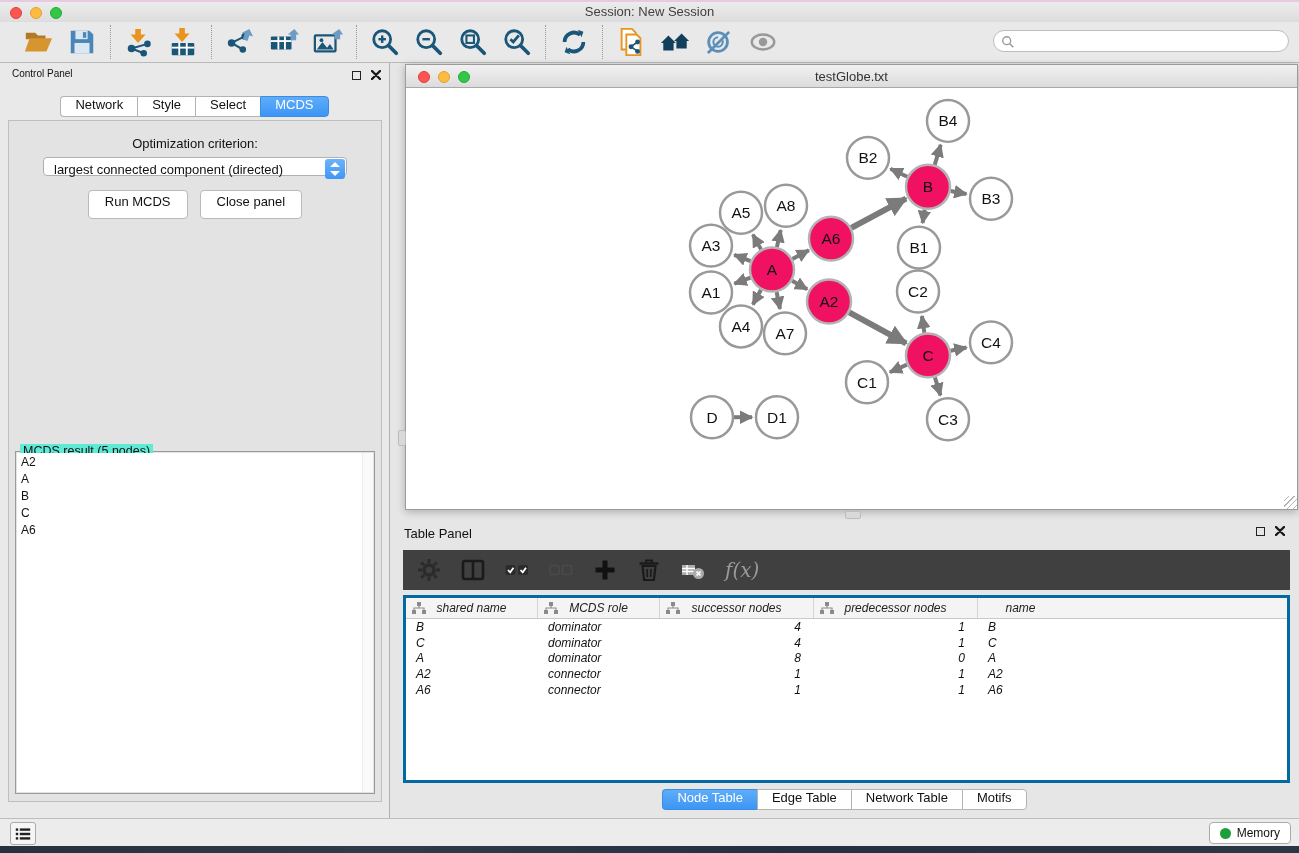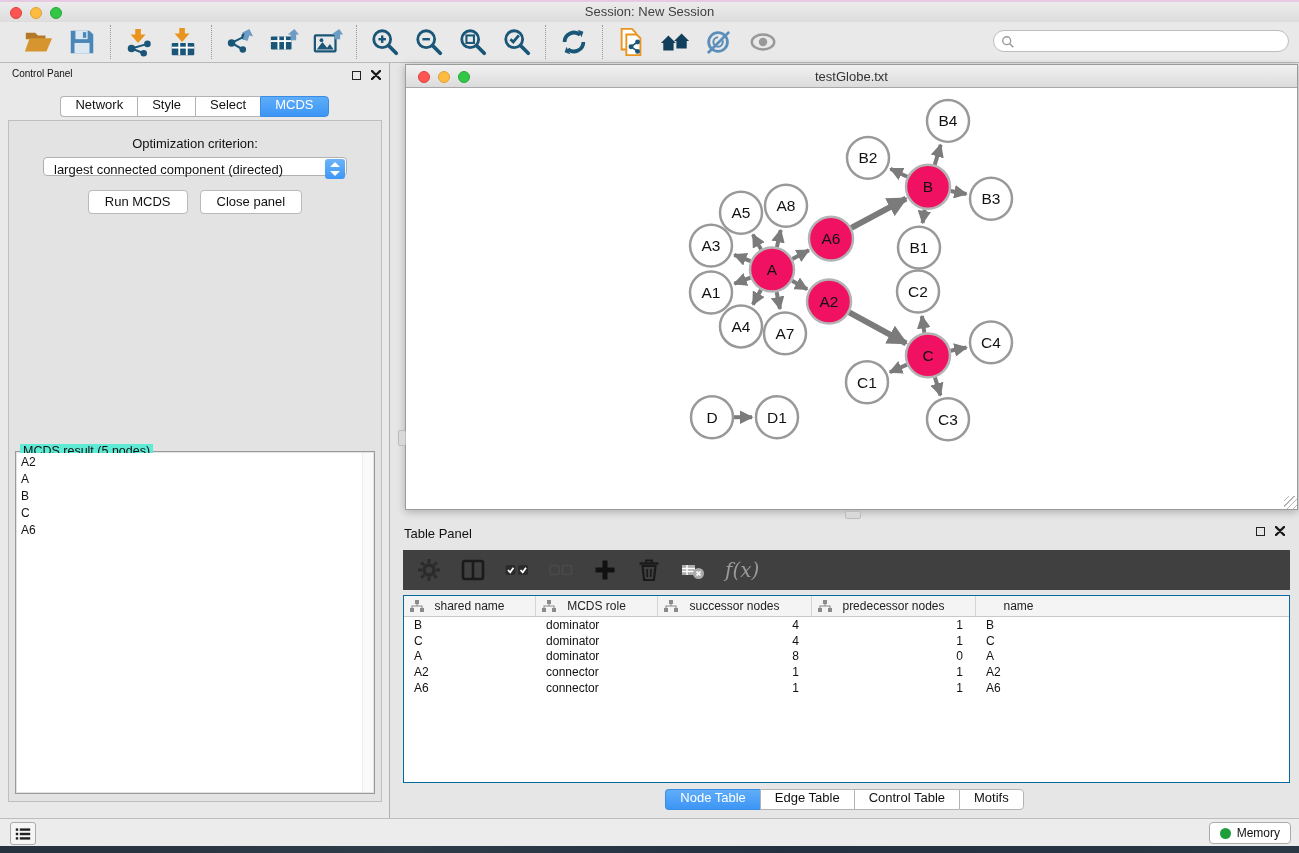--- a/index.html
+++ b/index.html
@@ -59,21 +59,21 @@
     border:1px solid #b0b0b0; border-radius:4px; }
   .select .sel-text { position:absolute; left:10px; top:4px; font-size:13px; color:#111; }
   .stepper { position:absolute; right:1px; top:1px; width:20px; height:20px; border-radius:3px;
     background:linear-gradient(#6cb3f9,#3e97f6); }
   .stepper .up, .stepper .dn { position:absolute; left:5px; width:0; height:0;
     border-left:5px solid transparent; border-right:5px solid transparent; }
   .stepper .up { top:3px; border-bottom:5px solid #fff; }
   .stepper .dn { bottom:3px; border-top:5px solid #fff; }
   .cp-buttons { position:absolute; left:0; right:0; top:69px; display:flex; justify-content:center; gap:12px; }
   .mac-btn { background:#fff; border:1px solid #b9b9b9; border-radius:4px;
-    font-size:13px; color:#111; padding:3px 16px 4px 16px; cursor:default; }
+    font-size:13px; color:#111; padding:3px 16px 9px 16px; cursor:default; }
 
   .result-fieldset { position:absolute; left:6px; right:6px; top:330px; height:343px;
     border:1px solid #9a9a9a; }
   .result-legend { position:absolute; left:4px; top:-8px; background:#5eead4;
     font-size:12.5px; color:#111; padding:0 3px; }
   .result-list { position:absolute; left:1px; right:1px; top:1px; bottom:1px; background:#fff;
     overflow:hidden; }
   .result-item { font-size:12px; color:#111; padding:1.5px 0 1.5px 4px; }
   .result-scroll { position:absolute; right:0; top:0; bottom:0; width:11px;
     background:#fafafa; border-left:1px solid #ececec; }
@@ -100,21 +100,21 @@
   #table-panel { position:absolute; left:0; right:0; top:455px; bottom:0; }
   .tp-title { position:absolute; left:14px; top:8px; font-size:13px; color:#111; }
   #table-panel .panel-icons { right:14px; top:8px; }
   .tp-toolbar { position:absolute; left:13px; right:9px; top:32px; height:40px;
     background:#404040; display:flex; align-items:center; gap:20px; padding-left:14px; }
   .tp-btn { display:flex; align-items:center; justify-content:center; cursor:default; }
   .tp-btn svg { width:24px; height:24px; }
   .fx-label { font-family:"DejaVu Serif", serif; font-style:italic; font-size:20px; color:#9a9a9a; }
 
   .tbl-wrap { position:absolute; left:13px; right:9px; top:77px; height:188px;
-    background:#fff; border:1px solid #0369a1; overflow:hidden; }
+    background:#fff; border:3px solid #0369a1; overflow:hidden;font-style:italic; }
   .tbl-header { display:grid; grid-template-columns:132px 122px 154px 164px 85px 1fr;
     background:#f4f4f4; border-bottom:1px solid #c9c9c9; height:21px; }
   .th { position:relative; display:flex; align-items:center; justify-content:center;
     font-size:12px; color:#222; border-right:1px solid #d4d4d4; }
   .th:last-child { border-right:none;align-items:center; }
   .th .tree-icon { position:absolute; left:6px; top:4px; width:14px; height:12px; }
   .tbl-row { display:grid; grid-template-columns:132px 122px 154px 164px 85px 1fr;
     height:15.8px; align-items:center; }
   .td { font-size:12px; color:#111; padding:0 10px; white-space:nowrap; }
   .td.num { text-align:right; padding-right:13px; }
@@ -626,21 +626,21 @@
               <div class="td num">1</div>
               <div class="td num">1</div>
               <div class="td">A6</div>
               <div class="td"></div>
             </div>
           </div>
       </div>
       <div id="tp-tabs" class="seg-tabs">
           <div class="seg active">Node Table</div>
           <div class="seg">Edge Table</div>
-          <div class="seg">Control Table</div>
+          <div class="seg">Network Table</div>
           <div class="seg">Motifs</div>
         </div>
     </div>
   </div>
 </div>
 
 <div id="statusbar">
   <div id="list-btn">
     <svg viewBox="0 0 22 20">
       <g fill="#222">

